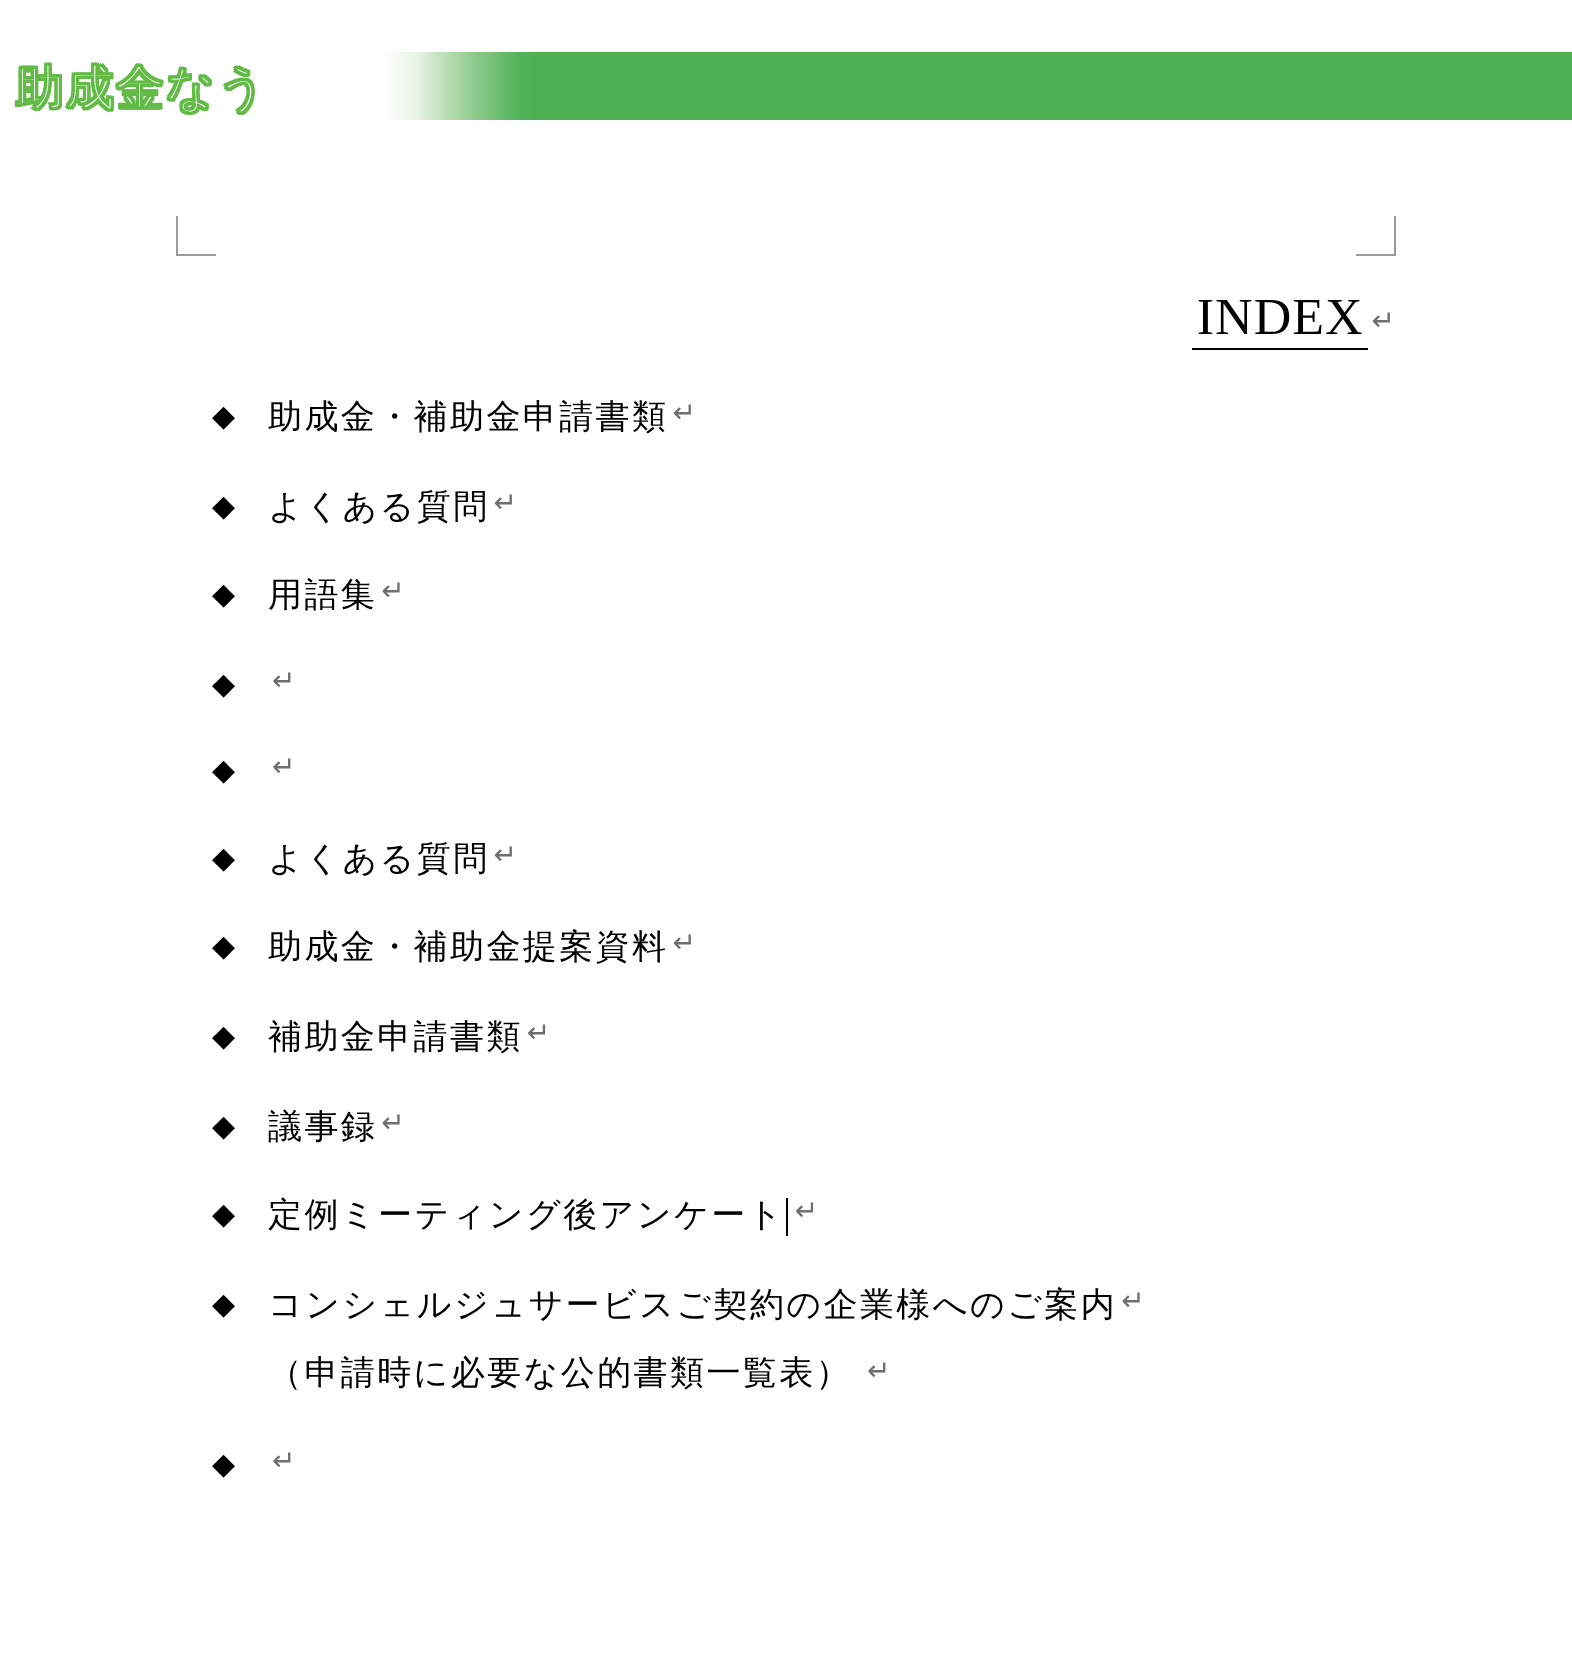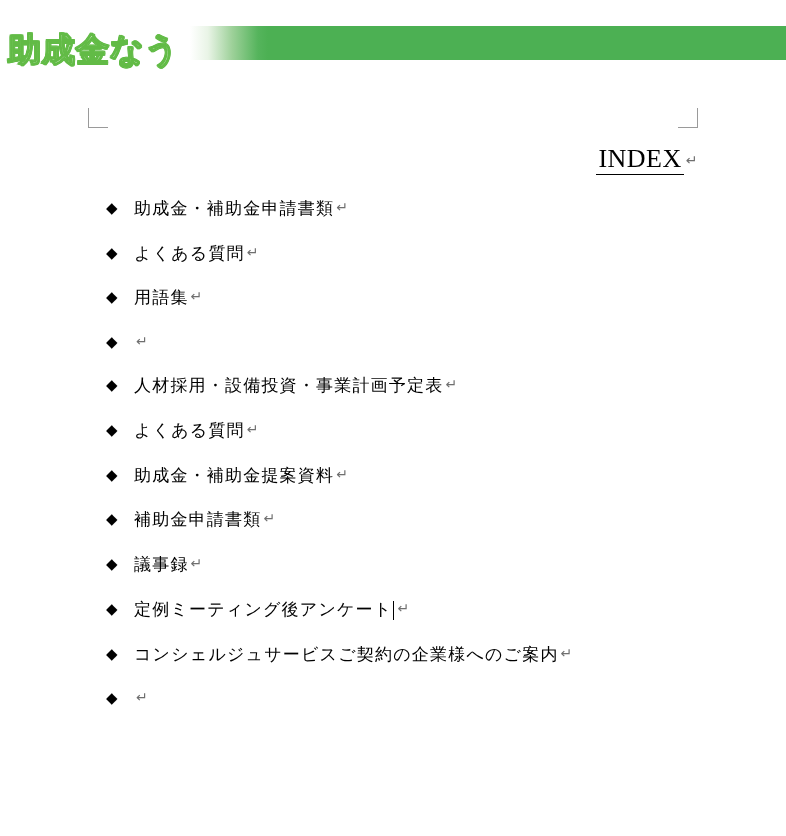--- a/index.html
+++ b/index.html
@@ -30,22 +30,22 @@
         #9ed19a 232px,
         #55b45c 258px,
         #4cb053 268px,
         #4cb053 100%);
   }
   #header-logo {
     position: absolute;
     left: 8px;
     top: 28px;
     font-family: "DejaVu Sans", sans-serif;
-    font-weight: bold;
-    font-size: 33px;
+    font-weight: normal;
+    font-size: 24px;
     letter-spacing: 1px;
     color: #ffffff;
     -webkit-text-stroke: 1.2px #62bb46;
     text-shadow:
        1px 0 0 #62bb46, -1px 0 0 #62bb46,
        0 1px 0 #62bb46, 0 -1px 0 #62bb46,
        1px 1px 0 #62bb46, -1px -1px 0 #62bb46,
        1px -1px 0 #62bb46, -1px 1px 0 #62bb46;
     white-space: nowrap;
   }
@@ -185,21 +185,20 @@
       <span class="pilcrow">↵</span>
     </li>
 
     <li class="index-item">
       <span class="index-bullet">◆</span>
       <span class="pilcrow">↵</span>
     </li>
 
     <li class="index-item">
       <span class="index-bullet">◆</span>
-      <span class="index-label">人材採用・設備投資・事業計画予定表</span>
       <span class="pilcrow">↵</span>
     </li>
 
     <li class="index-item">
       <span class="index-bullet">◆</span>
       <span class="index-label">よくある質問</span>
       <span class="pilcrow">↵</span>
     </li>
 
     <li class="index-item">
@@ -226,20 +225,24 @@
         <span class="caret"></span>
       <span class="pilcrow">↵</span>
     </li>
 
     <li class="index-item">
       <span class="index-bullet">◆</span>
       <span class="index-label">コンシェルジュサービスご契約の企業様へのご案内</span>
       <span class="pilcrow">↵</span>
     </li>
 
+    <div class="index-subline">
+      <span>（申請時に必要な公的書類一覧表）</span>
+      <span class="pilcrow">↵</span>
+    </div>
 
     <li class="index-item">
       <span class="index-bullet">◆</span>
       <span class="pilcrow">↵</span>
     </li>
 
   </ul>
 </div>
 
 </body></html>

